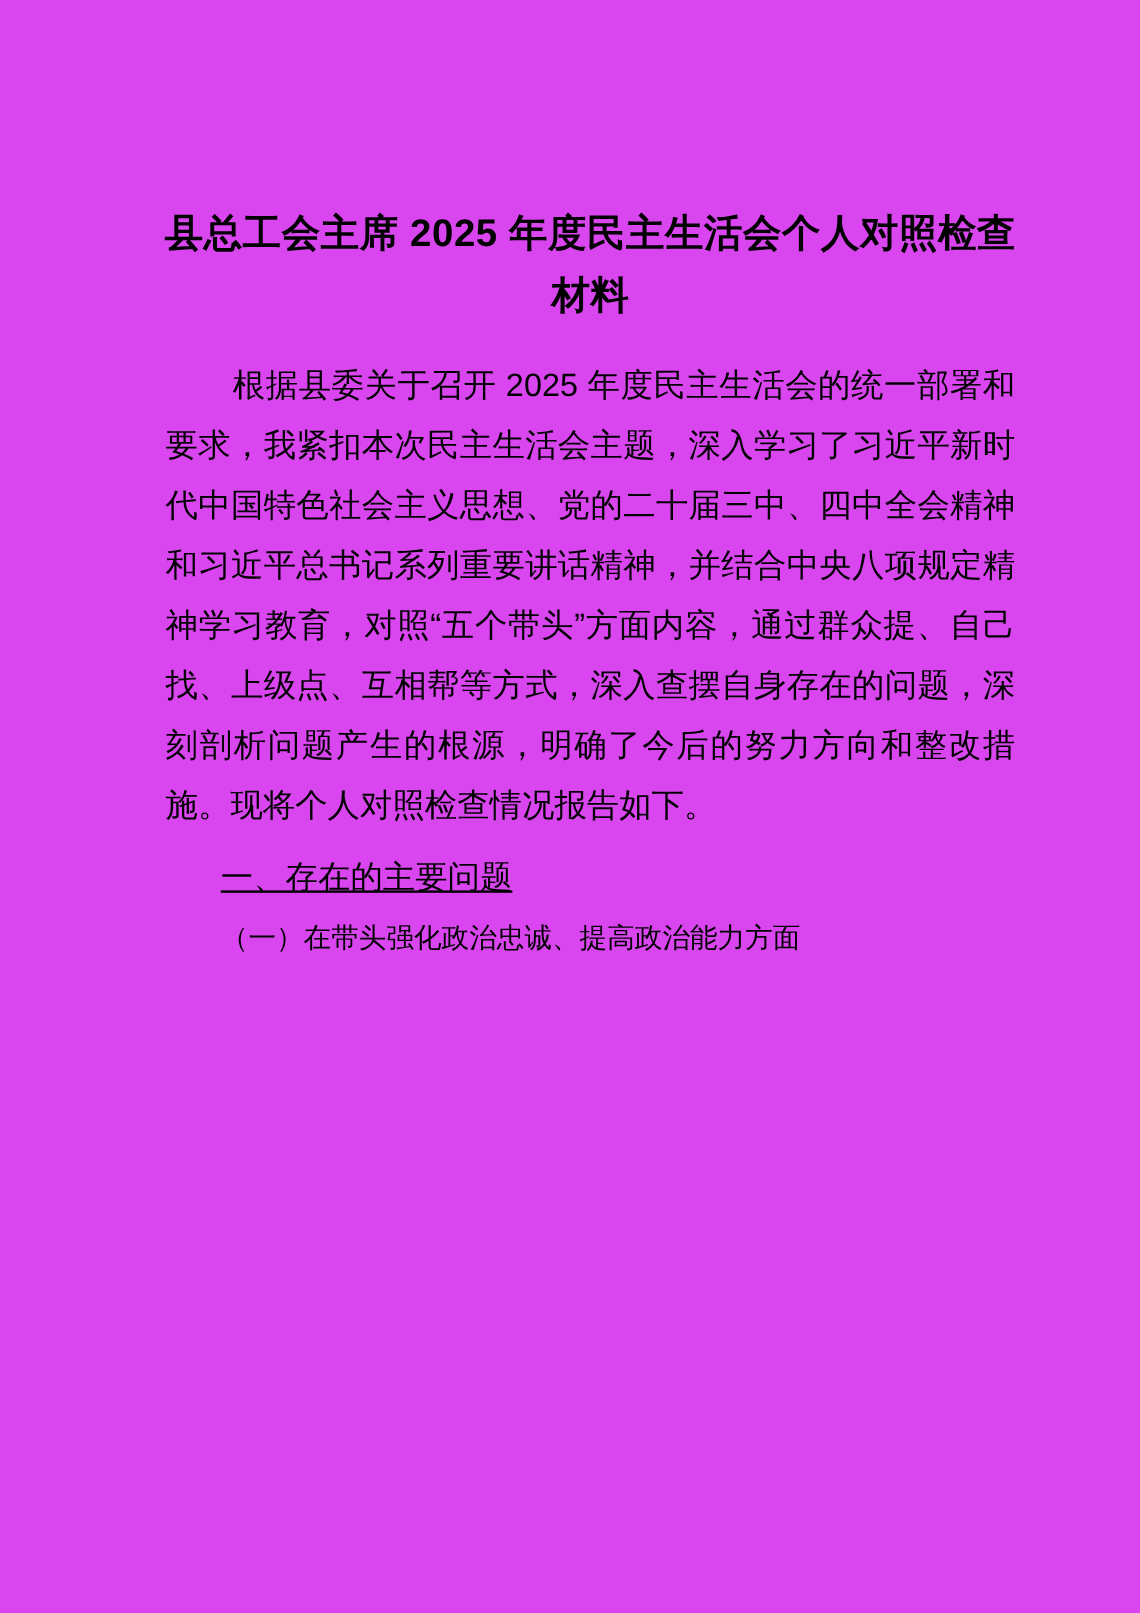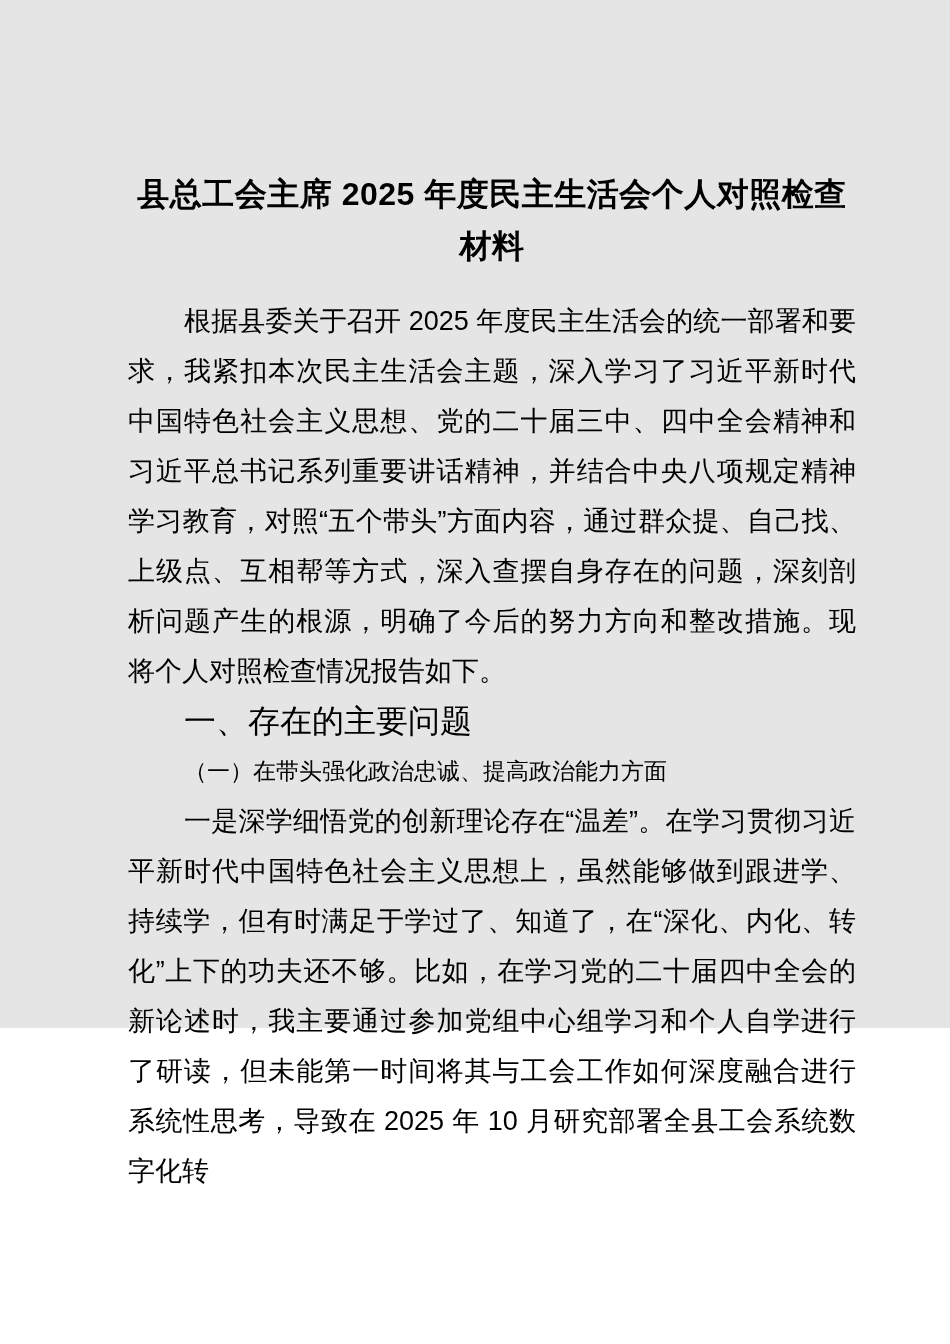--- a/index.html
+++ b/index.html
@@ -12,22 +12,22 @@
     width: 950px;
     height: 1344px;
     font-family: "Liberation Sans", "DejaVu Sans", sans-serif;
     color: #000000;
     overflow: hidden;
   }
 
   .page {
     position: relative;
     width: 950px;
-    height: 1028px;
-    background: #e5e5e5;
+    height: 1344px;
+    background: #d946ef;
     box-sizing: border-box;
   }
 
   .content {
     position: absolute;
     left: 128px;
     top: 168px;
     width: 728px;
   }
 
@@ -40,33 +40,34 @@
     margin: 0 0 24px 0;
     word-break: break-all;
   }
 
   .para {
     font-size: 27px;
     line-height: 50px;
     text-align: justify;
     text-align-last: left;
     text-justify: inter-ideograph;
-    margin: 0;
+    margin: 10px;
     text-indent: 56px;
     word-break: break-all;
     letter-spacing: 0px;
   }
 
   .heading {
-    font-size: 32px;
+    font-size: 27px;
     line-height: 50px;
     text-align: left;
     margin: 0;
     text-indent: 56px;
     word-break: break-all;
+    text-decoration: underline;
   }
 
   .sub-heading {
     font-size: 23px;
     line-height: 50px;
     text-align: left;
     margin: 0;
     text-indent: 56px;
     word-break: break-all;
   }
@@ -89,16 +90,15 @@
   <div class="content">
 
     <h1 class="doc-title">县总工会主席 2025 年度民主生活会个人对照检查材料</h1>
 
     <p class="para">根据县委关于召开 2025 年度民主生活会的统一部署和要求，我紧扣本次民主生活会主题，深入学习了习近平新时代中国特色社会主义思想、党的二十届三中、四中全会精神和习近平总书记系列重要讲话精神，并结合中央八项规定精神学习教育，对照“五个带头”方面内容，通过群众提、自己找、上级点、互相帮等方式，深入查摆自身存在的问题，深刻剖析问题产生的根源，明确了今后的努力方向和整改措施。现将个人对照检查情况报告如下。</p>
 
     <p class="heading">一、存在的主要问题</p>
 
     <p class="sub-heading">（一）在带头强化政治忠诚、提高政治能力方面</p>
 
-    <p class="para-continued">一是深学细悟党的创新理论存在“温差”。在学习贯彻习近平新时代中国特色社会主义思想上，虽然能够做到跟进学、持续学，但有时满足于学过了、知道了，在“深化、内化、转化”上下的功夫还不够。比如，在学习党的二十届四中全会的新论述时，我主要通过参加党组中心组学习和个人自学进行了研读，但未能第一时间将其与工会工作如何深度融合进行系统性思考，导致在 2025 年 10 月研究部署全县工会系统数字化转</p>
 
   </div>
 </div>
 
 </body></html>

